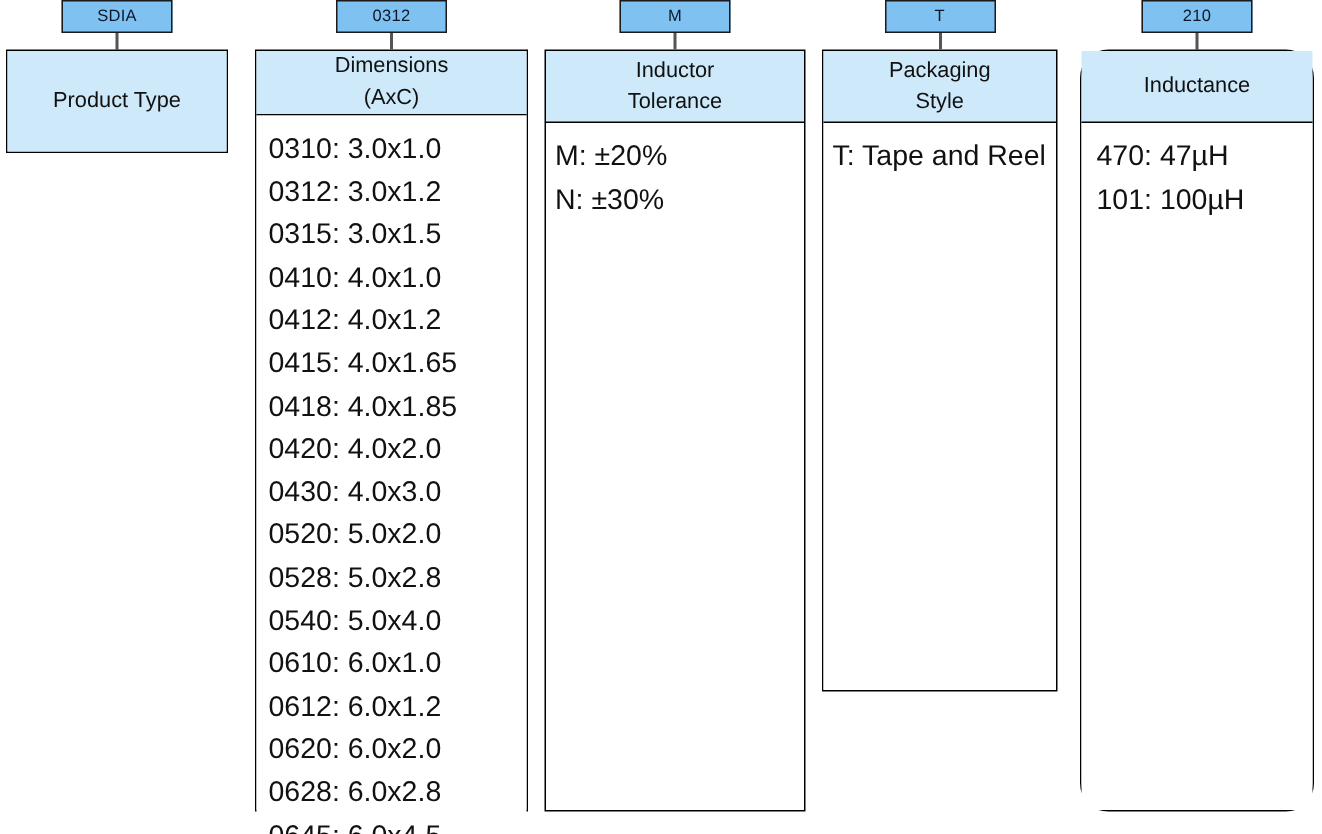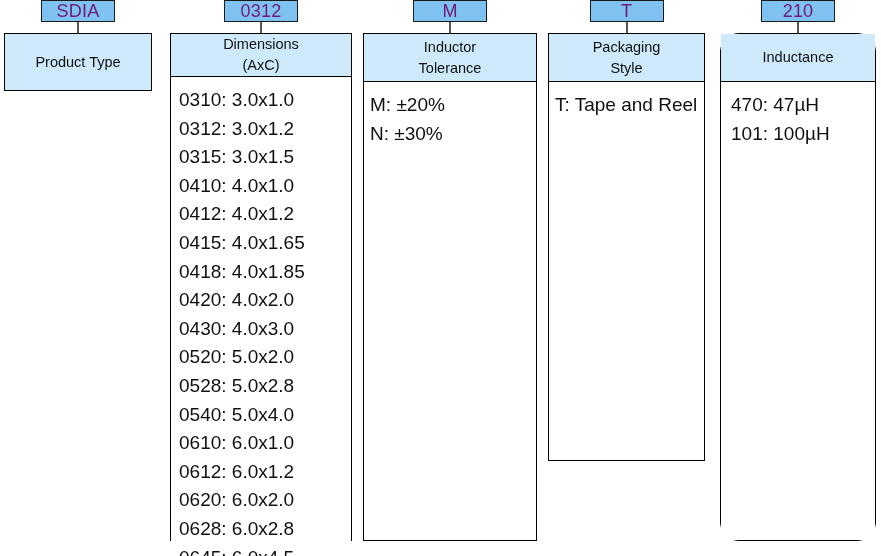--- a/index.html
+++ b/index.html
@@ -38,24 +38,24 @@
   .tag {
     box-sizing: border-box;
     height: 22px;
     min-width: 74px;
     padding: 0 10px;
     background: #7FC1F0;
     border: 1.6px solid #1a1a1a;
     display: flex;
     align-items: center;
     justify-content: center;
-    font-size: 18px;
+    font-size: 11px;
     line-height: 1;
     letter-spacing: 0.2px;
-    color: #701a75;
+    color: #0f172a;
   }
 
   
   .connector {
     width: 2px;
     background: #555555;
   }
 
   
   .box {
@@ -99,21 +99,21 @@
     white-space: nowrap;
   }
 
   
   #col-product-type  { left: 4px;   width: 148px; }
   #col-dimensions    { left: 170px; width: 182px; }
   #col-tolerance     { left: 363px; width: 174px; }
   #col-packaging     { left: 548px; width: 157px; }
   #col-inductance    { left: 720px; width: 156px; }
 
-  #col-product-type .box { height: 58px; }
+  #col-product-type .box { height: 69px; }
   #col-product-type .box-header { height: 100%; }
 
   #col-dimensions  .box { height: 508px; }
   #col-tolerance   .box { height: 508px; }
   #col-packaging   .box { height: 428px; }
   #col-inductance  .box { height: 508px; border-radius: 19px; }
 
   .box-header.two-line { height: 48px; }
   .box-header.one-line { height: 48px; }
 

